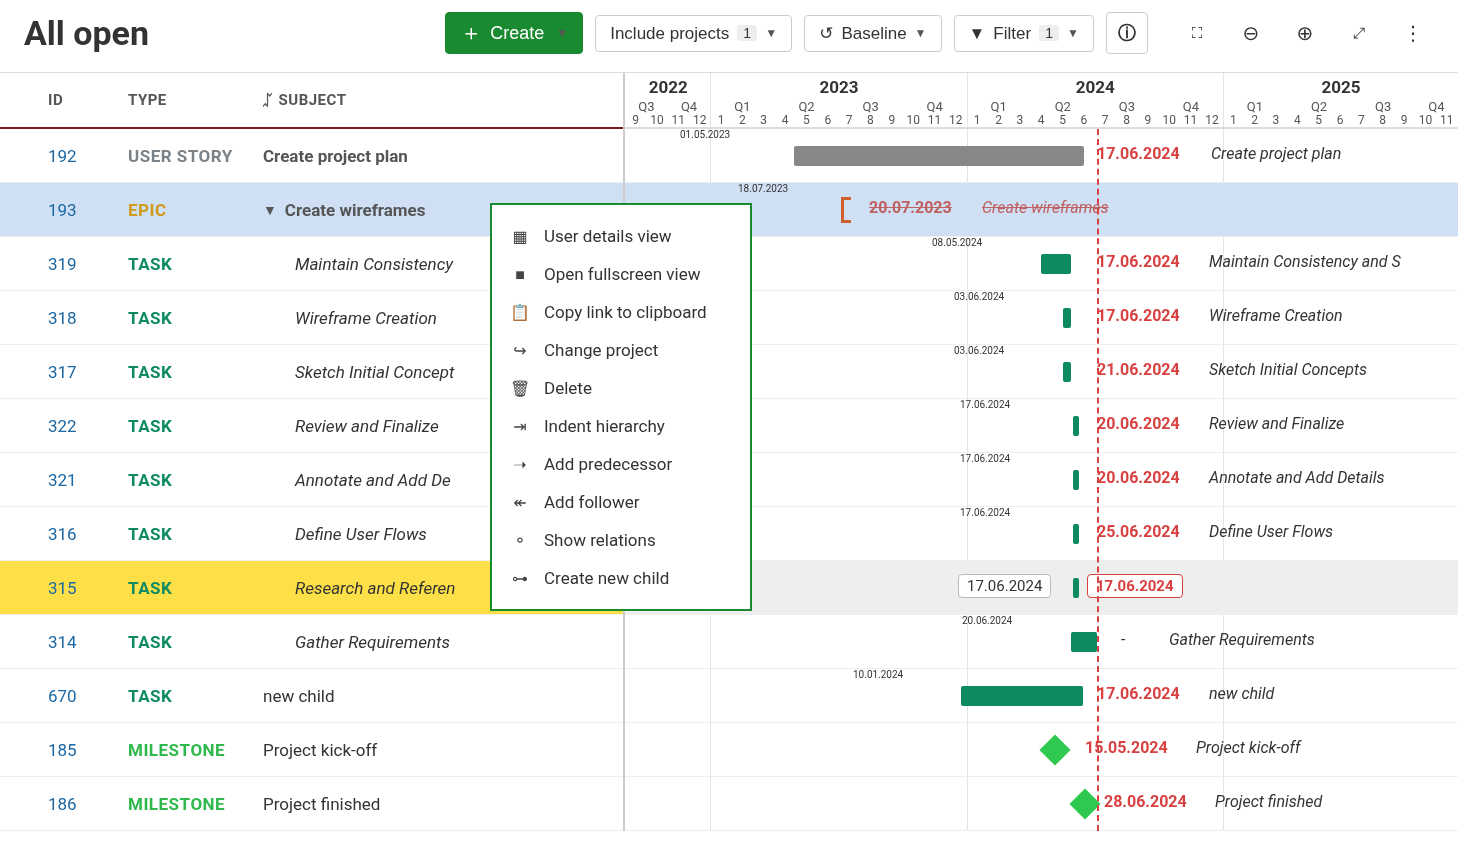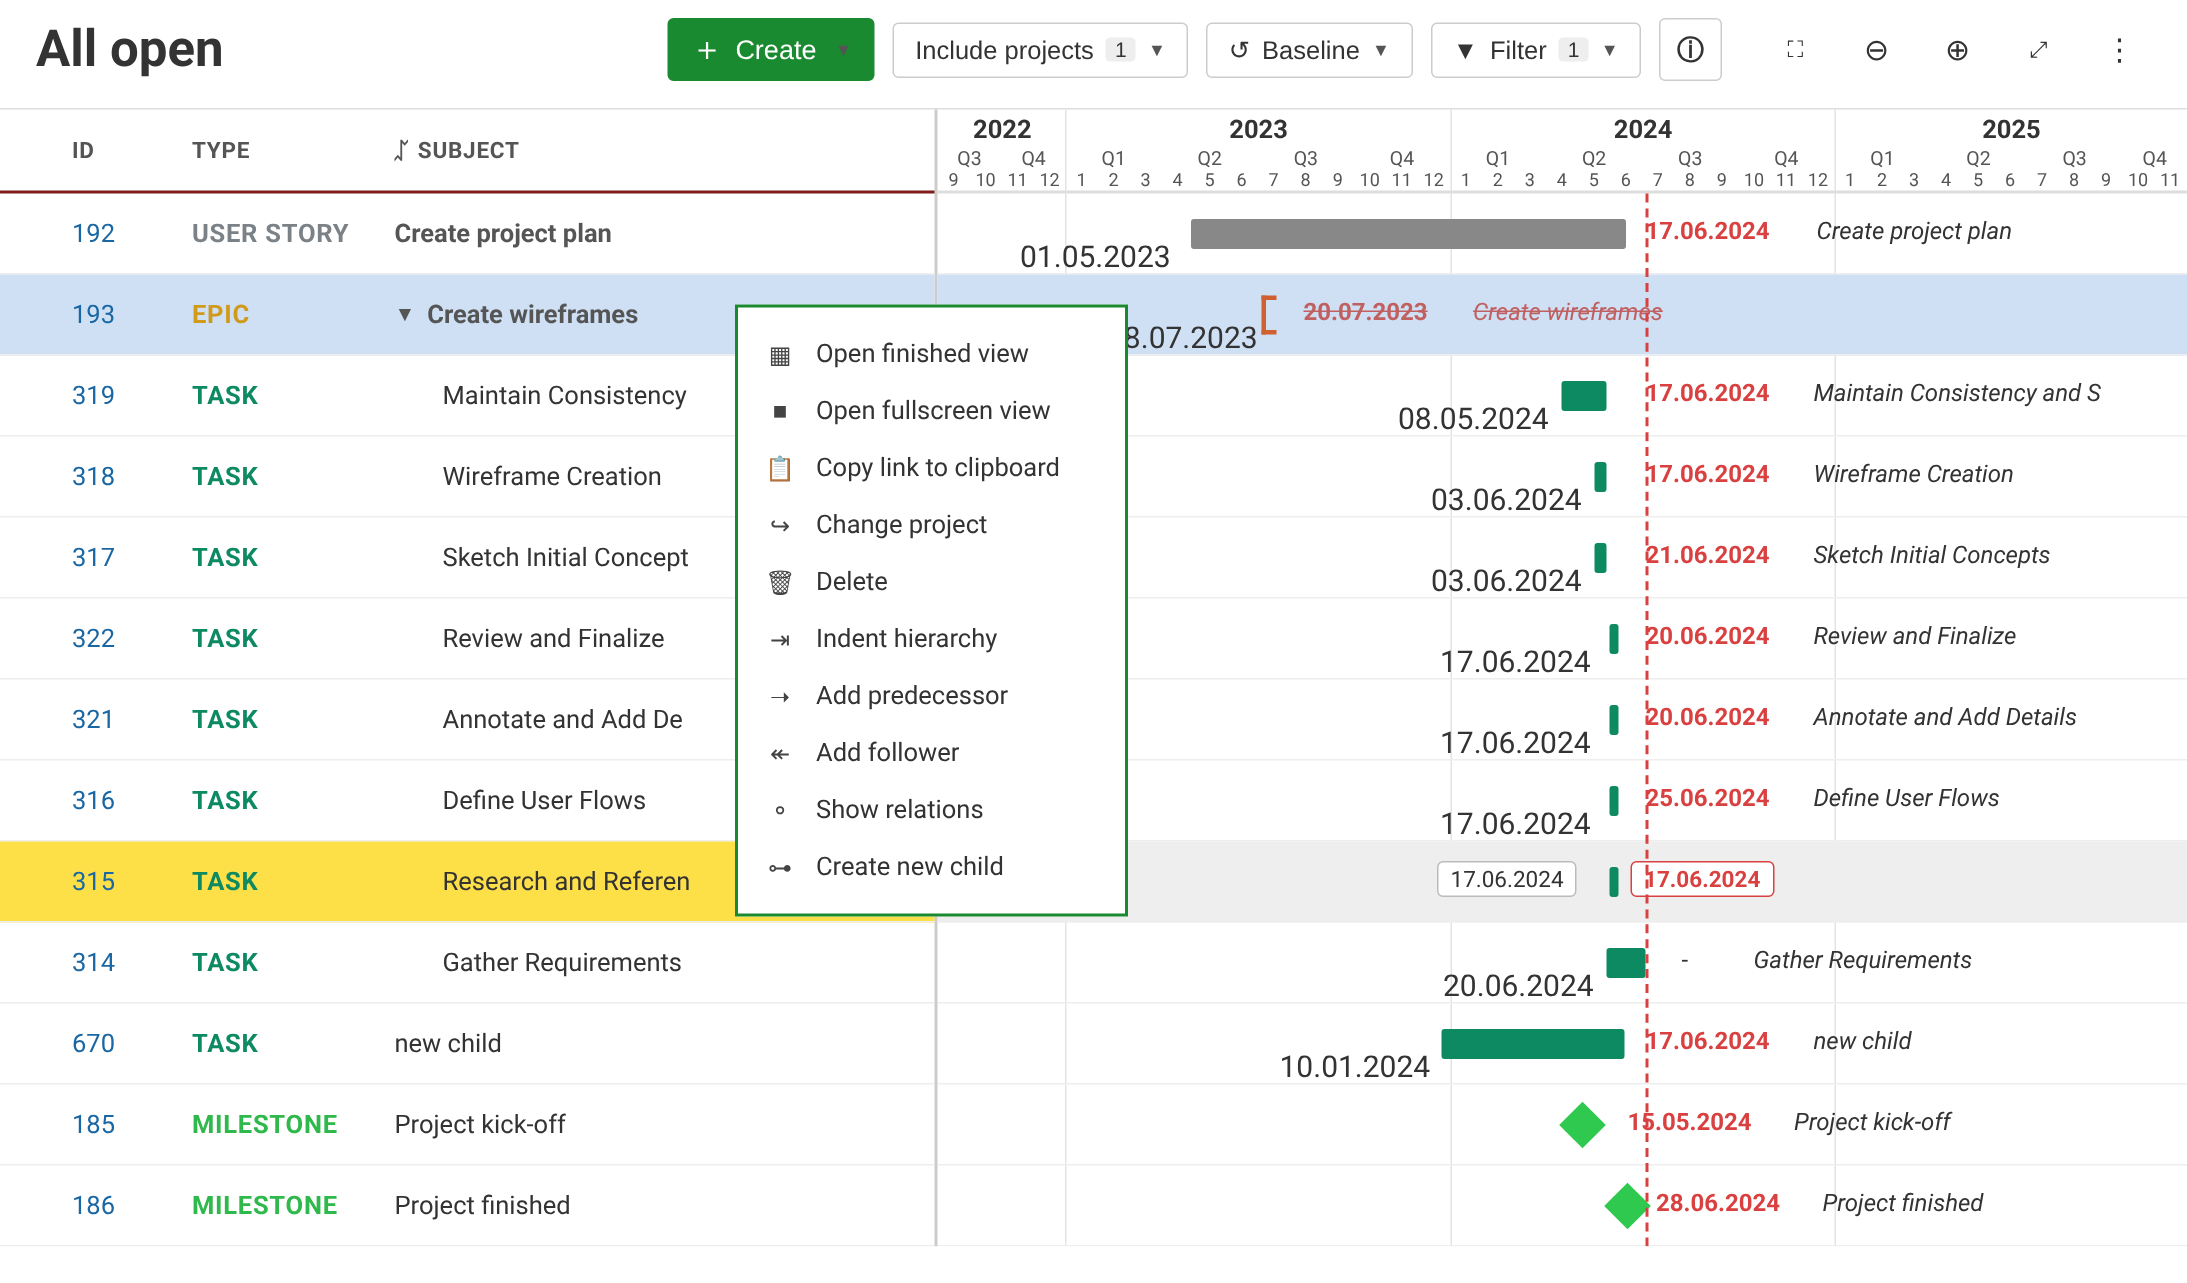--- a/index.html
+++ b/index.html
@@ -28,21 +28,21 @@
   .table-row { display:flex; height:54px; align-items:center; border-bottom:1px solid #eee; padding-left:48px;}
   .table-row.selected { background:#cfe0f5;}
   .table-row.hover { background:#fde047;}
   .rid { color:#1a67a3; font-size:17px; width:80px;}
   .rtype { width:135px; font-weight:700; font-size:17px; letter-spacing:0.5px;}
   .type-userstory { color:#7a8288;}
   .type-epic { color:#d09a1b;}
   .type-task { color:#0e8a63;}
   .type-milestone { color:#2fb84b;}
   .rsubject { flex:1; font-size:17px; color:#333; display:flex; align-items:center; gap:8px;}
-  .rsubject.indent1 { padding-left:32px;}
+  .rsubject.indent1 { padding-left:32px;font-style:italic;}
   .rsubject.bold { font-weight:700; color:#555;}
   .chev { font-size:14px; color:#555;}
 
   
   .gantt-header { height:56px; border-bottom:2px solid #ddd; position:relative; font-size:12px; color:#555;}
   .gantt-years-row { position:absolute; top:4px; left:0; right:0; display:flex; font-weight:700; font-size:17px; color:#333;}
   .gantt-years-row > div { text-align:center; border-left:1px solid transparent;}
   .gantt-q-row { position:absolute; top:26px; left:0; right:0; display:flex; font-size:13px; color:#555;}
   .gantt-q-row > div { text-align:center;}
   .gantt-m-row { position:absolute; top:40px; left:0; right:0; display:flex; font-size:12px; color:#555;}
@@ -52,21 +52,21 @@
   .gantt-body { position:relative;}
   .gantt-row { height:54px; position:relative; border-bottom:1px solid #eee;}
   .gantt-row.selected { background:#cfe0f5;}
   .gantt-row.hover { background:#eee;}
   .today-line { position:absolute; top:0; bottom:0; width:0; border-left:2px dashed #d94040; z-index:5;}
   .bar { position:absolute; height:20px; top:17px; border-radius:2px;}
   .bar.gray { background:#888;}
   .bar.green { background:#0e8a63;}
   .bar.thin { width:6px;}
   .milestone-diamond { position:absolute; width:22px; height:22px; background:#2fc94f; transform:rotate(45deg); top:16px;}
-  .date-label-start { position:absolute; font-size:20px; color:#333; top:30px; text-align:right;}
+  .date-label-start { position:absolute; font-size:10px; color:#333; top:0; text-align:right;}
   .date-label-end { position:absolute; font-size:16px; color:#d94040; font-weight:700; top:15px;}
   .subject-label { position:absolute; font-size:16px; color:#333; font-style:italic; top:15px; white-space:nowrap;}
   .strike { text-decoration:line-through; color:#c06060;}
   .epic-bracket { position:absolute; top:14px; height:26px; width:10px; border-left:3px solid #d06030; border-bottom:3px solid #d06030; border-top:3px solid #d06030;}
   .pill { display:inline-block; padding:2px 8px; border:1px solid #bbb; border-radius:4px; font-size:15px; background:#fff;}
   .pill.red { border-color:#d94040; color:#d94040; font-weight:700;}
 
   
   .context-menu { position:absolute; left:490px; top:203px; width:262px; background:#fff; border:2px solid #1a8a30; z-index:50; padding:12px 0;}
   .cm-item { display:flex; align-items:center; gap:14px; padding:9px 18px; font-size:17px; color:#333; cursor:pointer;}
@@ -374,21 +374,21 @@
           <div class="date-label-end" style="left: 479px;">28.06.2024</div>
           <div class="subject-label" style="left: 590px;">Project finished</div>
         </div>
       </div>
   </div>
 </div>
 
 <div class="context-menu" id="ctx-menu">
     <div class="cm-item">
       <span class="cm-icon">▦</span>
-      <span>Open finished view</span>
+      <span>User details view</span>
     </div>
     <div class="cm-item">
       <span class="cm-icon">■</span>
       <span>Open fullscreen view</span>
     </div>
     <div class="cm-item">
       <span class="cm-icon">📋</span>
       <span>Copy link to clipboard</span>
     </div>
     <div class="cm-item">

